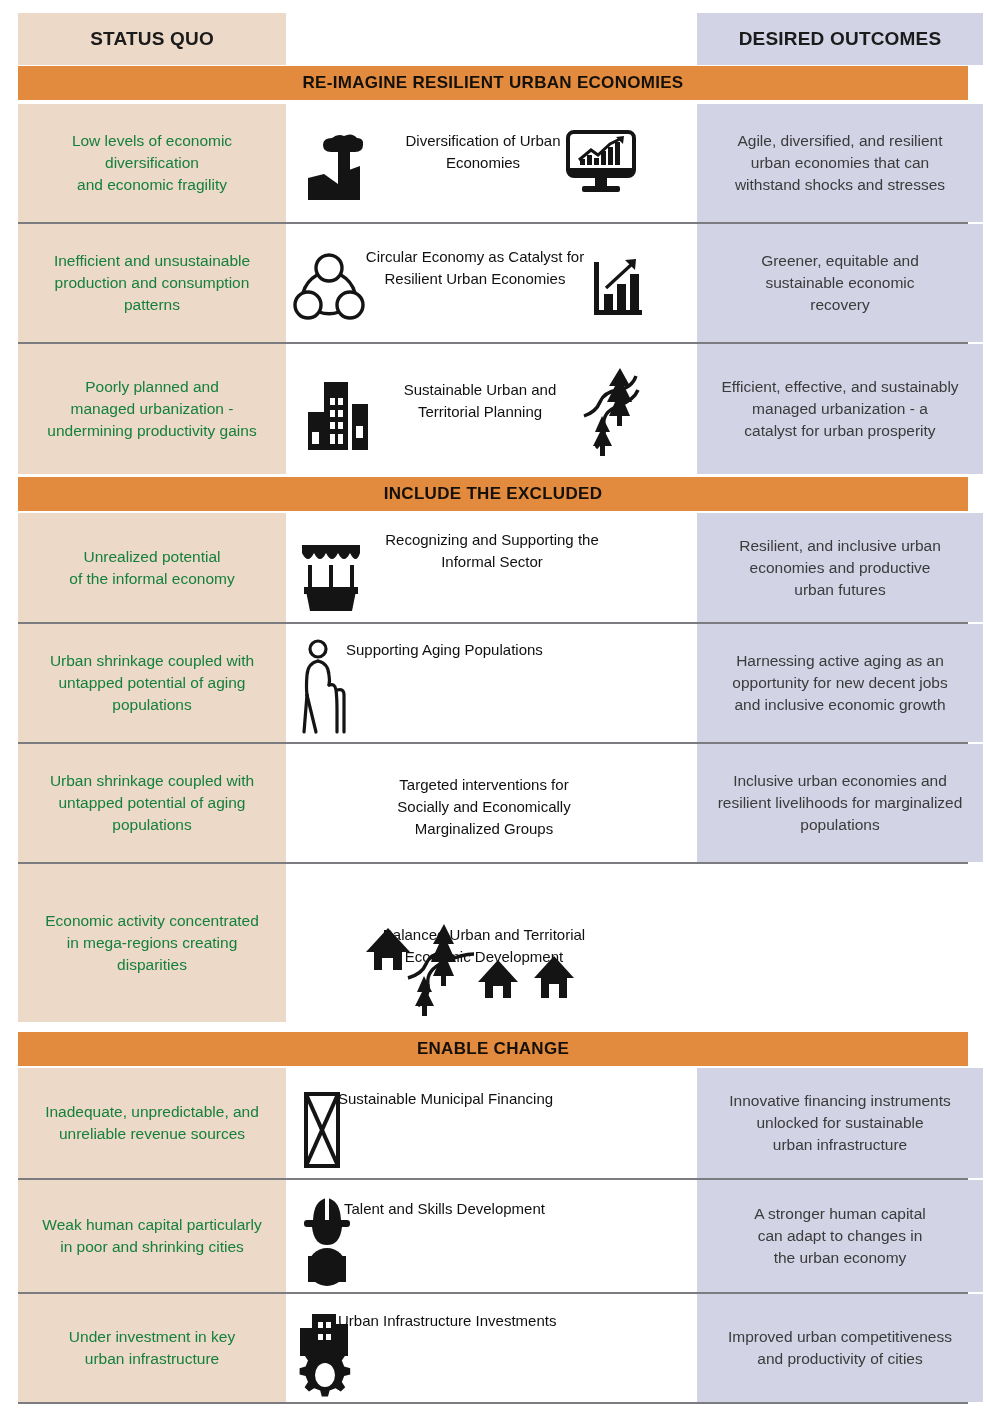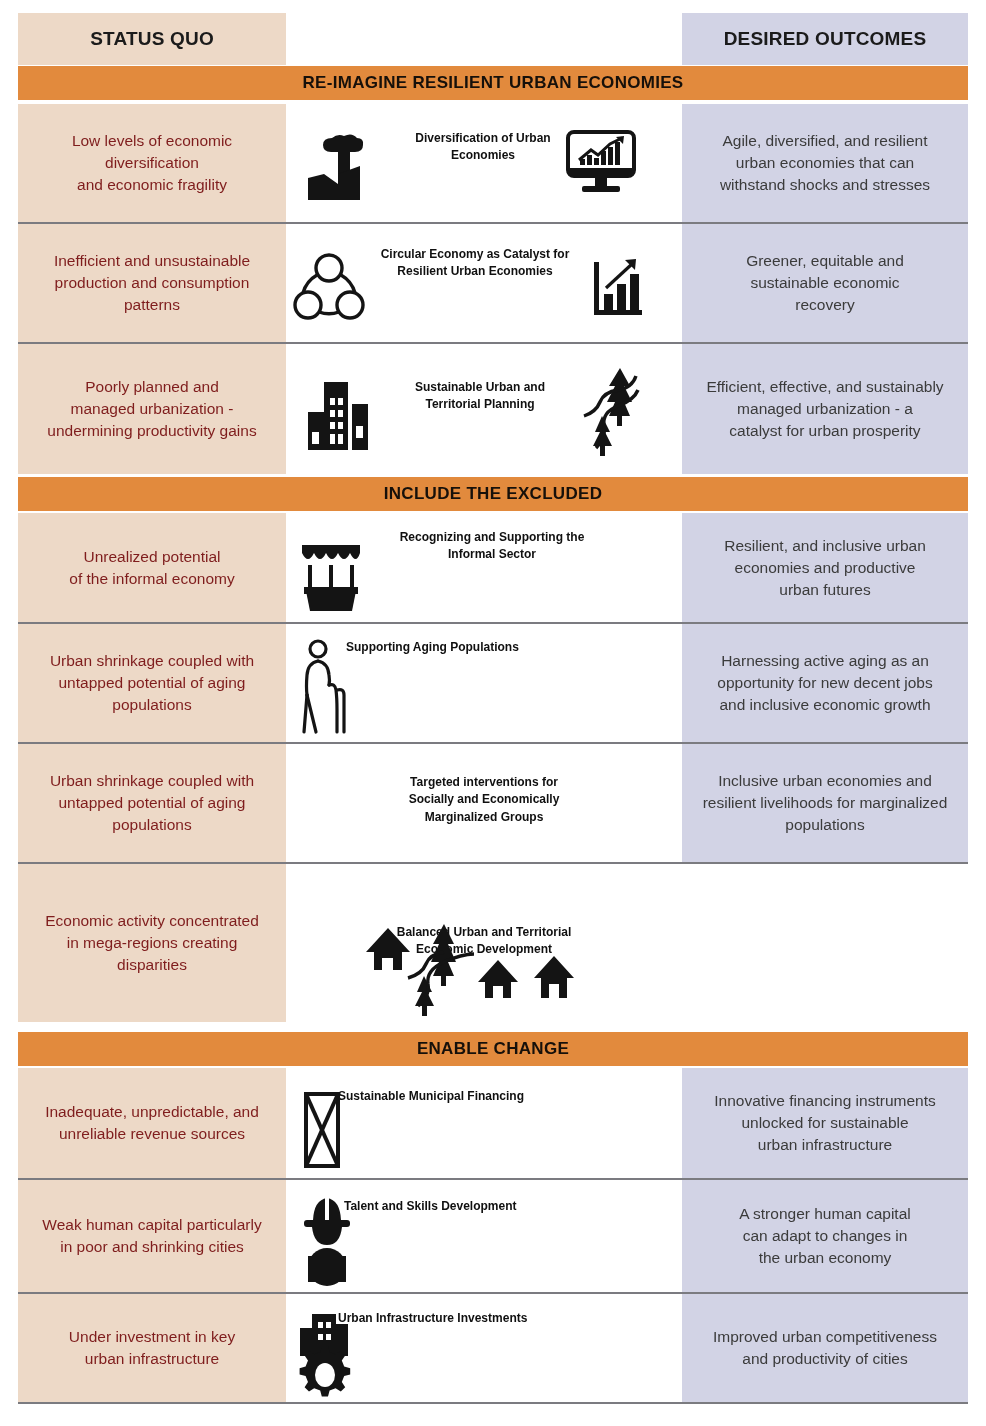--- a/index.html
+++ b/index.html
@@ -37,20 +37,21 @@
     position:relative;
   }
   .col-right{
     width:286px;
     flex:0 0 286px;
     background:#d2d3e5;
     box-sizing:border-box;
     display:flex;align-items:center;justify-content:center;
     text-align:center;
     padding:10px 10px;
+    margin-left:15px;
   }
 
   
   .hdr{height:52px;}
   .hdr .col-mid{background:#ffffff;}
   .hdr-text{
     font-size:19px;font-weight:bold;color:#1b1b1b;letter-spacing:.2px;
   }
 
   
@@ -58,29 +59,29 @@
     position:absolute;left:18px;width:950px;height:34px;
     background:#e28a3d;
     display:flex;align-items:center;justify-content:center;
   }
   .section-bar span{
     font-size:17px;font-weight:bold;color:#16100a;letter-spacing:.3px;
   }
 
   
   .body-text{
-    font-size:15.5px;line-height:1.42;color:#7f1d1d;
+    font-size:15.5px;line-height:1.42;color:#15803d;
     font-weight:400;
   }
   .col-right .body-text{color:#3b3b3b;}
 
   
   .mid-title{
     position:absolute;
-    font-size:12px;font-weight:bold;color:#101010;line-height:1.45;
+    font-size:15px;font-weight:normal;color:#101010;line-height:1.45;
     text-align:center;
   }
   .icon-box{position:absolute;}
   .icon-box svg{display:block;}
 
   
   .sep{
     position:absolute;left:18px;width:950px;height:2px;background:#7b7b80;
   }
 </style>

